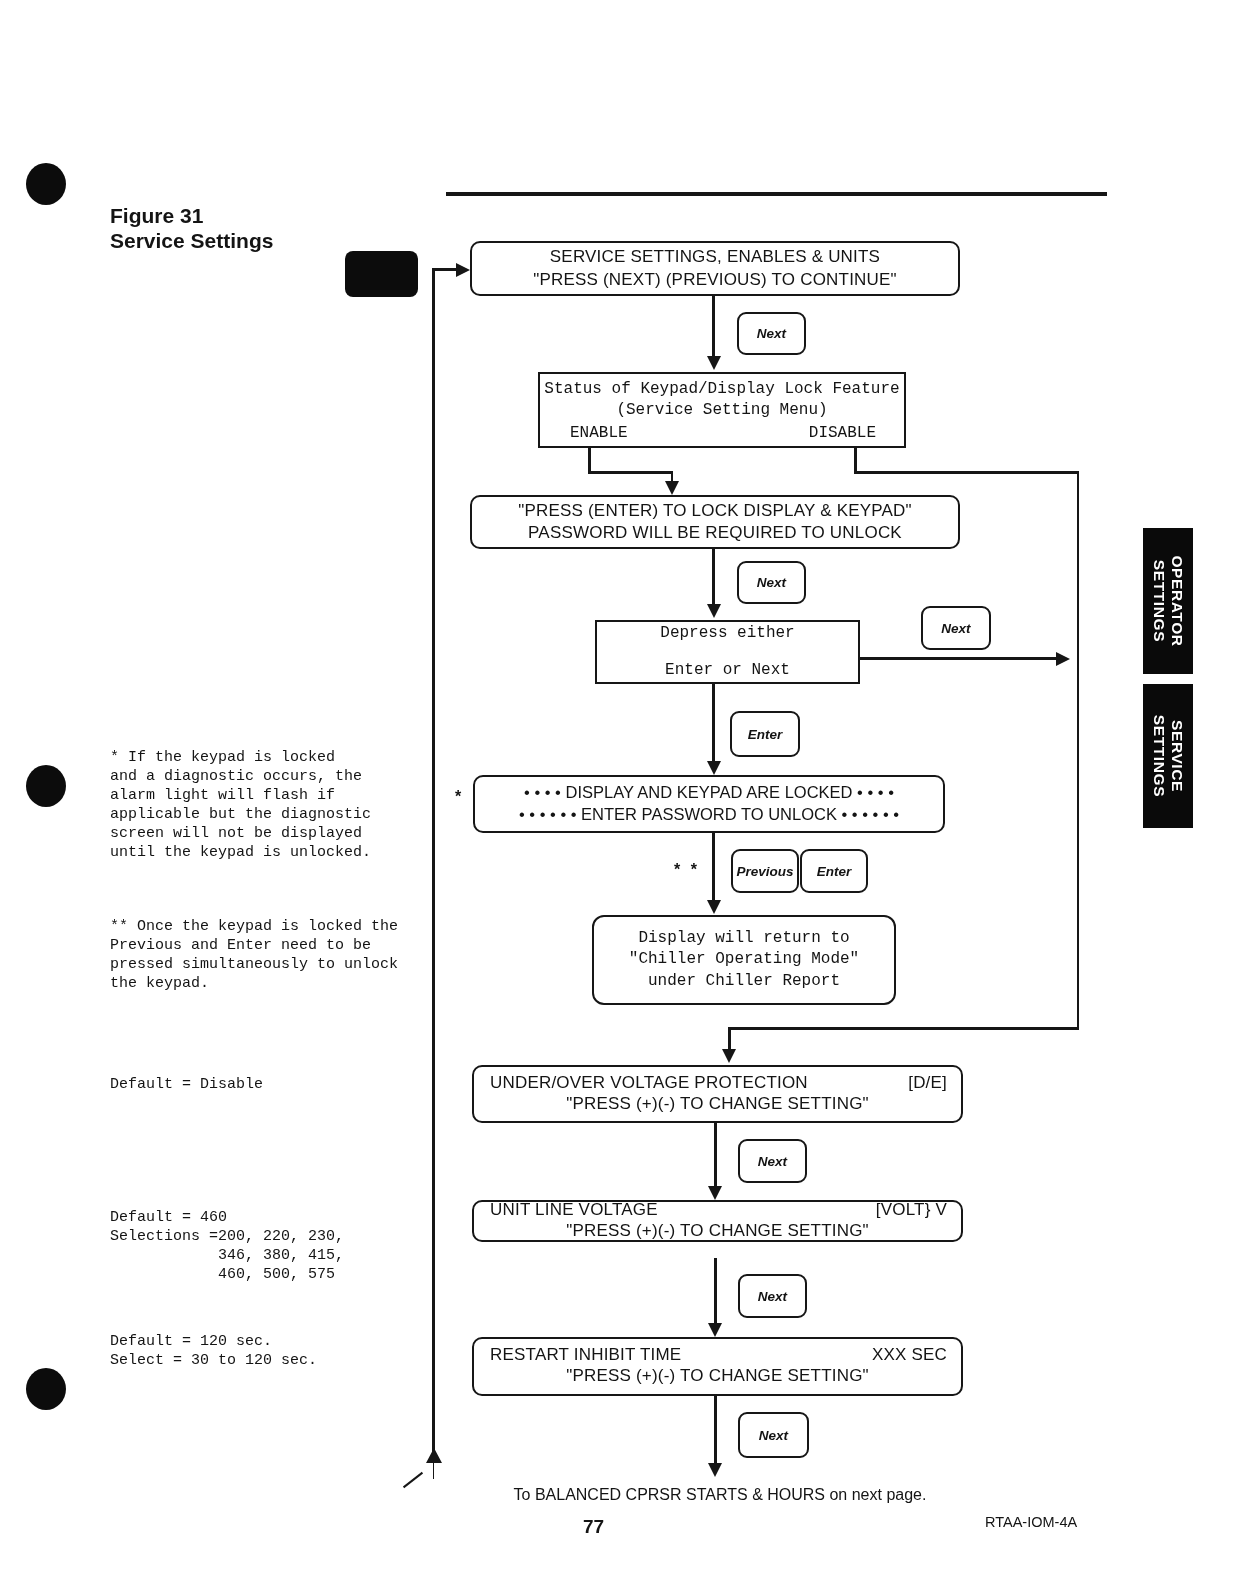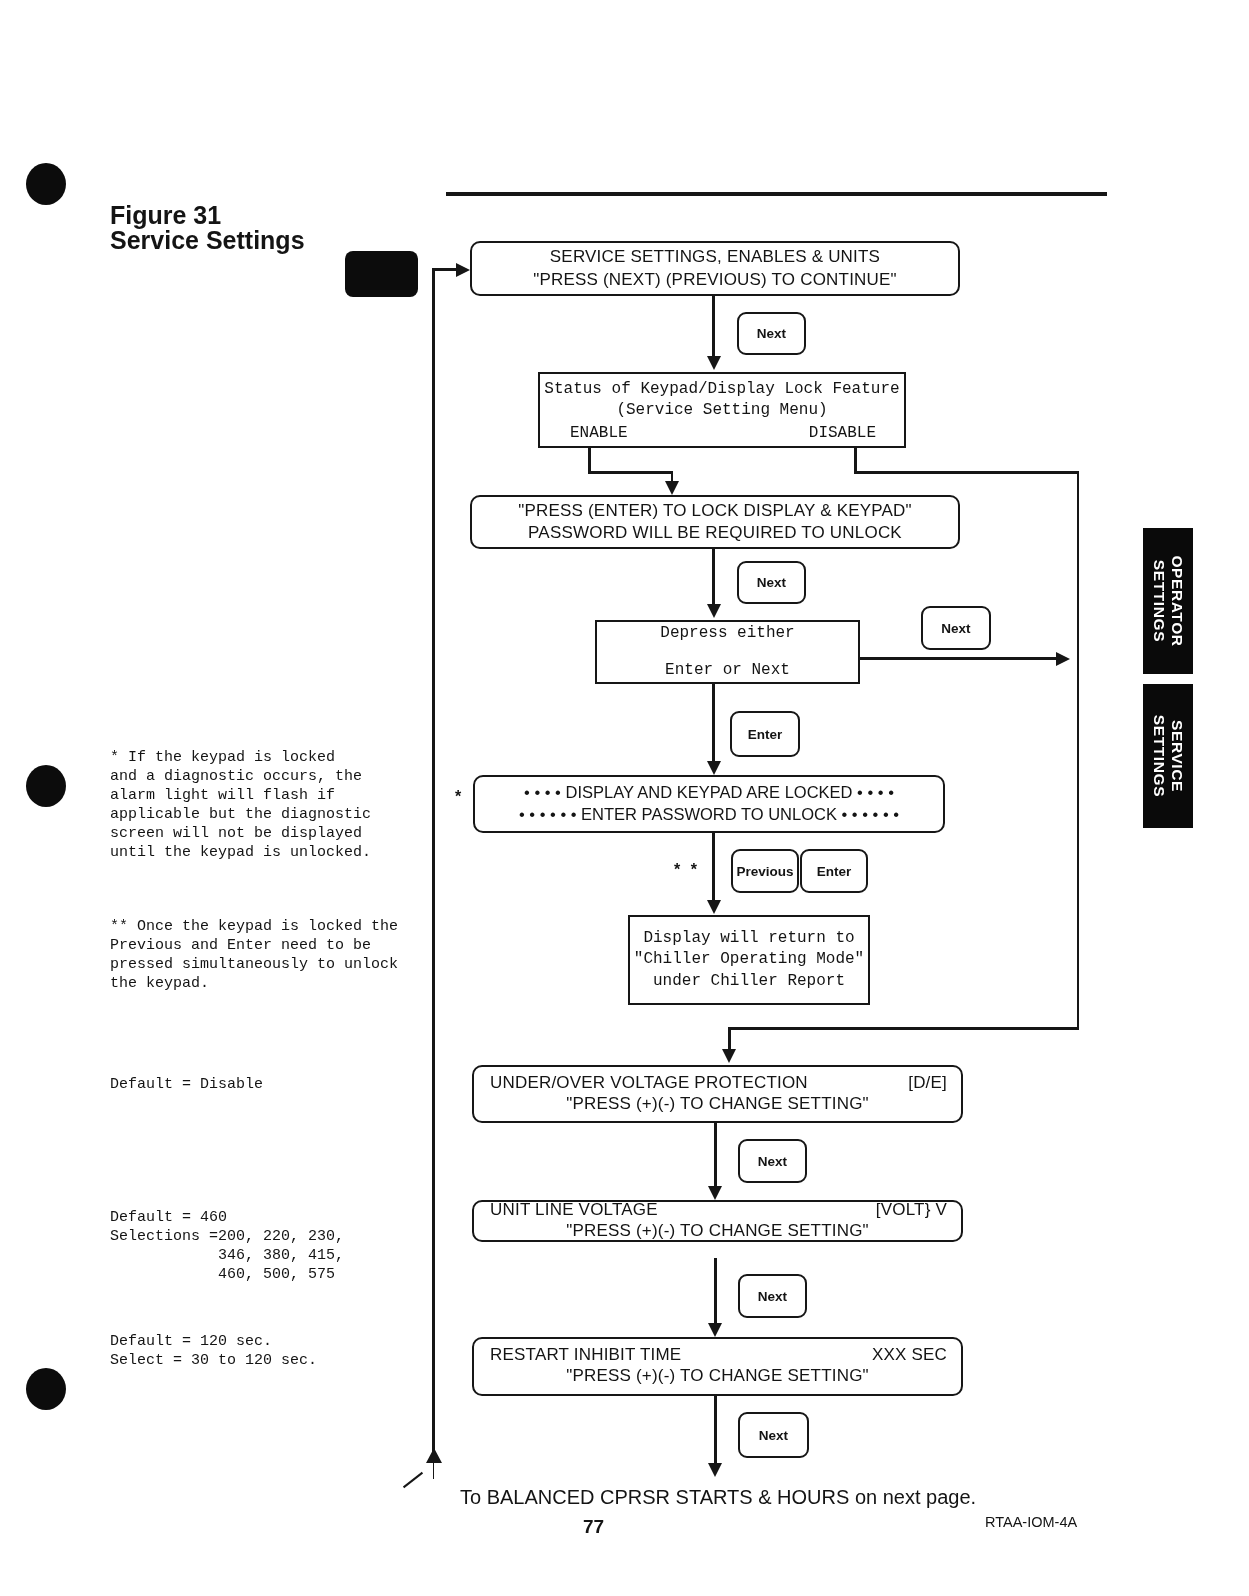--- a/index.html
+++ b/index.html
@@ -17,41 +17,41 @@
         text-align:center;}
   .rounded{border-radius:10px;}
   .fbox .l{line-height:1.32;}
   .disp{font-size:17px;letter-spacing:0.2px;}
   .monobox{font-size:16px;font-family:"Liberation Mono","DejaVu Sans Mono",monospace;}
   .row-between{width:100%;display:flex;justify-content:space-between;box-sizing:border-box;}
 
   
   .key{position:absolute;background:#fff;border:2px solid #161616;border-radius:9px;
        box-sizing:border-box;display:flex;align-items:center;justify-content:center;
-       font-weight:bold;font-size:13.5px;
+       font-style:italic;font-weight:bold;font-size:13.5px;
        font-family:"Liberation Sans",sans-serif;}
 
   
   .ah{position:absolute;width:0;height:0;}
   .ah-down{border-left:7px solid transparent;border-right:7px solid transparent;border-top:14px solid #161616;}
   .ah-right{border-top:7px solid transparent;border-bottom:7px solid transparent;border-left:14px solid #161616;}
   .ah-up{border-left:8px solid transparent;border-right:8px solid transparent;border-bottom:15px solid #161616;}
 
   .dot{position:absolute;width:40px;height:42px;border-radius:50%;background:#0c0c0c;}
 
   .notes{position:absolute;font-size:15px;line-height:19px;color:#141414;}
 
   .tab{position:absolute;background:#0a0a0a;overflow:hidden;}
   .tab .vtext{position:absolute;top:50%;left:50%;
       transform:translate(-50%,-50%) rotate(90deg);
       color:#fff;font-weight:bold;font-size:15.5px;line-height:1.18;
       letter-spacing:0.6px;text-align:center;white-space:pre;
       font-family:"Liberation Sans",sans-serif;}
 
-  .heading{position:absolute;font-weight:bold;font-size:25px;line-height:25px;}
+  .heading{position:absolute;font-weight:bold;font-size:21px;line-height:25px;}
   .marker{position:absolute;font-weight:bold;font-size:16px;}
 </style>
 </head>
 <body>
 
 <div class="page">
 
   <div class="dot" style="left:26px;top:163px;"></div>
   <div class="dot" style="left:26px;top:765px;"></div>
   <div class="dot" style="left:26px;top:1368px;"></div>
@@ -138,21 +138,21 @@
   <div class="ln" style="left:712px;top:833px;width:2.5px;height:69px;"></div>
   <div class="ah ah-down" style="left:706.5px;top:900px;"></div>
   <div class="marker" style="left:674px;top:861px;letter-spacing:3px;">* *</div>
   <div class="key" style="left:731px;top:849px;width:68px;height:44px;">
       <span>Previous</span>
     </div>
   <div class="key" style="left:800px;top:849px;width:68px;height:44px;">
       <span>Enter</span>
     </div>
 
-  <div class="fbox monobox" style="left:628px;top:915px;width:242px;height:90px;border-radius:0;border-width:2px;">
+  <div class="fbox monobox" style="left:592px;top:915px;width:304px;height:90px;border-radius:12px;border-width:2px;">
     <div class="l">Display will return to</div>
     <div class="l">"Chiller Operating Mode"</div>
     <div class="l">under Chiller Report</div>
   </div>
 
   <div class="ln" style="left:728px;top:1027px;width:351px;height:2.5px;"></div>
   <div class="ln" style="left:728px;top:1027px;width:2.5px;height:24px;"></div>
   <div class="ah ah-down" style="left:722px;top:1049px;"></div>
 
   <div class="fbox rounded disp" style="left:472px;top:1065px;width:491px;height:58px;">
@@ -190,21 +190,21 @@
     </div>
     <div class="l">"PRESS (+)(-) TO CHANGE SETTING"</div>
   </div>
 
   <div class="ln" style="left:714px;top:1396px;width:2.5px;height:70px;"></div>
   <div class="ah ah-down" style="left:708px;top:1463px;"></div>
   <div class="key" style="left:738px;top:1412px;width:71px;height:46px;">
       <span>Next</span>
     </div>
 
-  <div class="abs sans" style="left:460px;top:1486px;width:520px;font-size:20px;">To BALANCED CPRSR STARTS &amp; HOURS on next page.</div>
+  <div class="abs sans" style="left:460px;top:1486px;width:520px;text-align:center;font-size:16px;">To BALANCED CPRSR STARTS &amp; HOURS on next page.</div>
 
   <div class="notes mono pre" style="left:110px;top:748px;">* If the keypad is locked
 and a diagnostic occurs, the
 alarm light will flash if
 applicable but the diagnostic
 screen will not be displayed
 until the keypad is unlocked.</div>
   <div class="notes mono pre" style="left:110px;top:917px;">** Once the keypad is locked the
 Previous and Enter need to be
 pressed simultaneously to unlock

